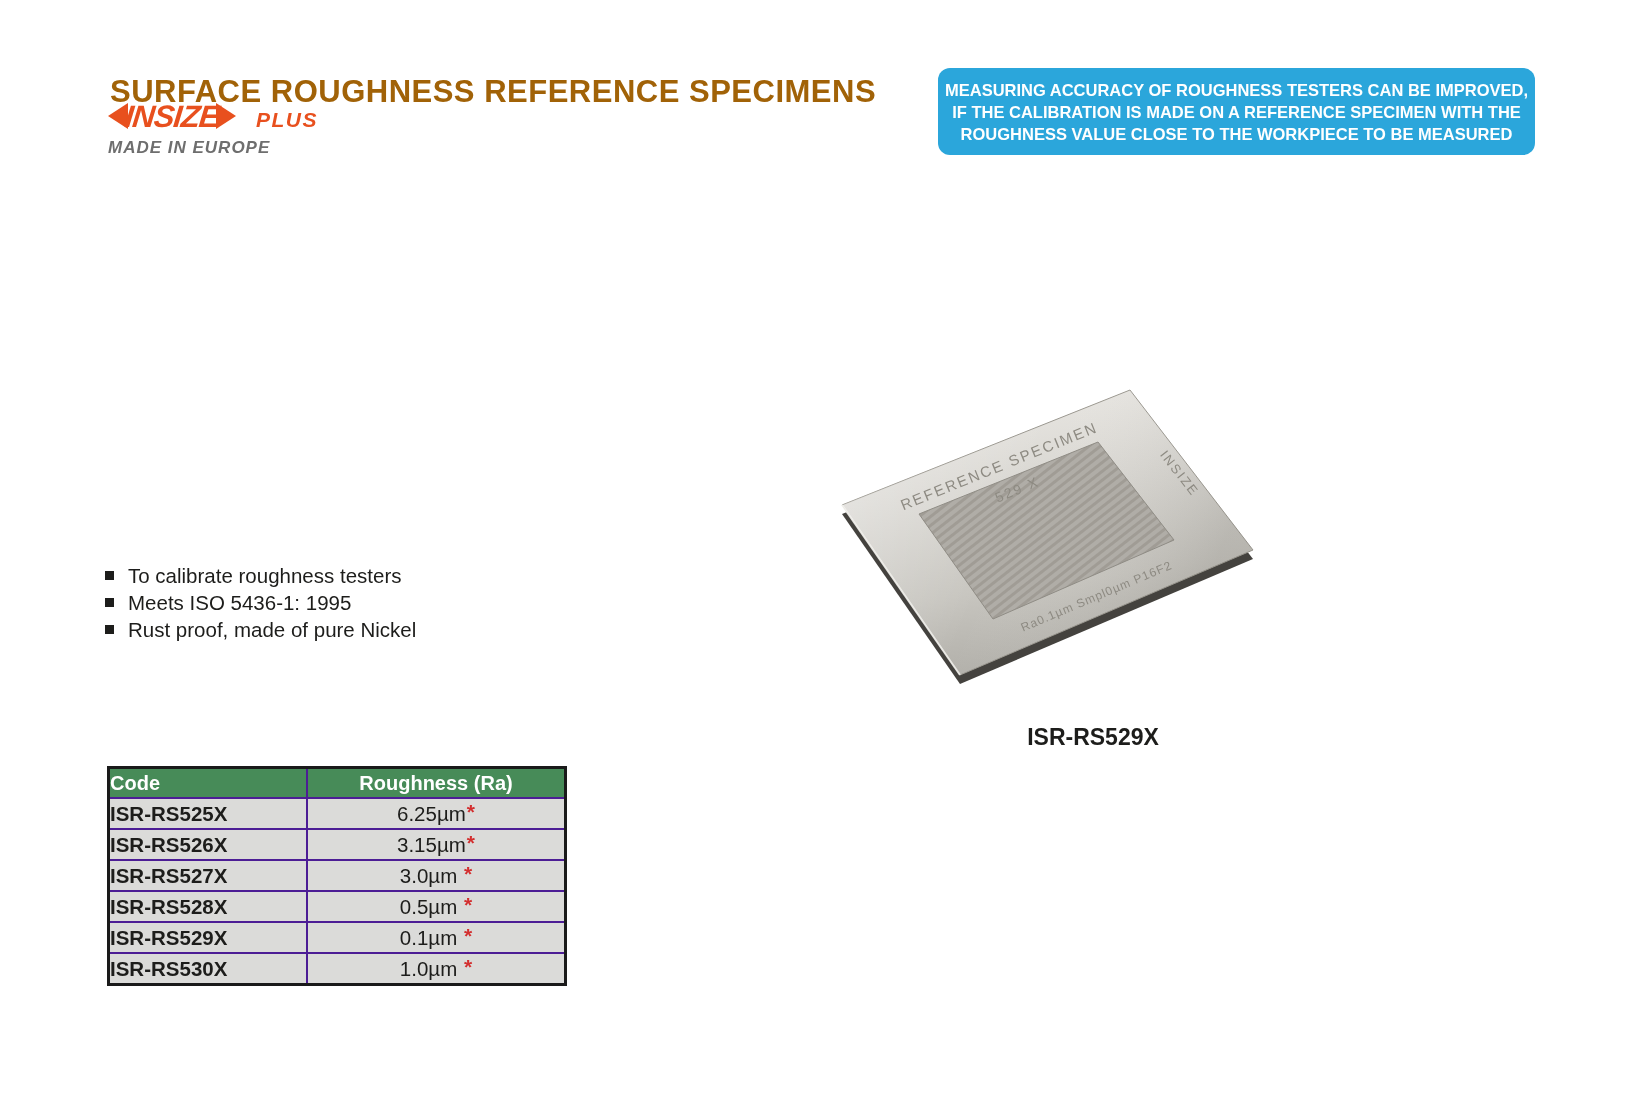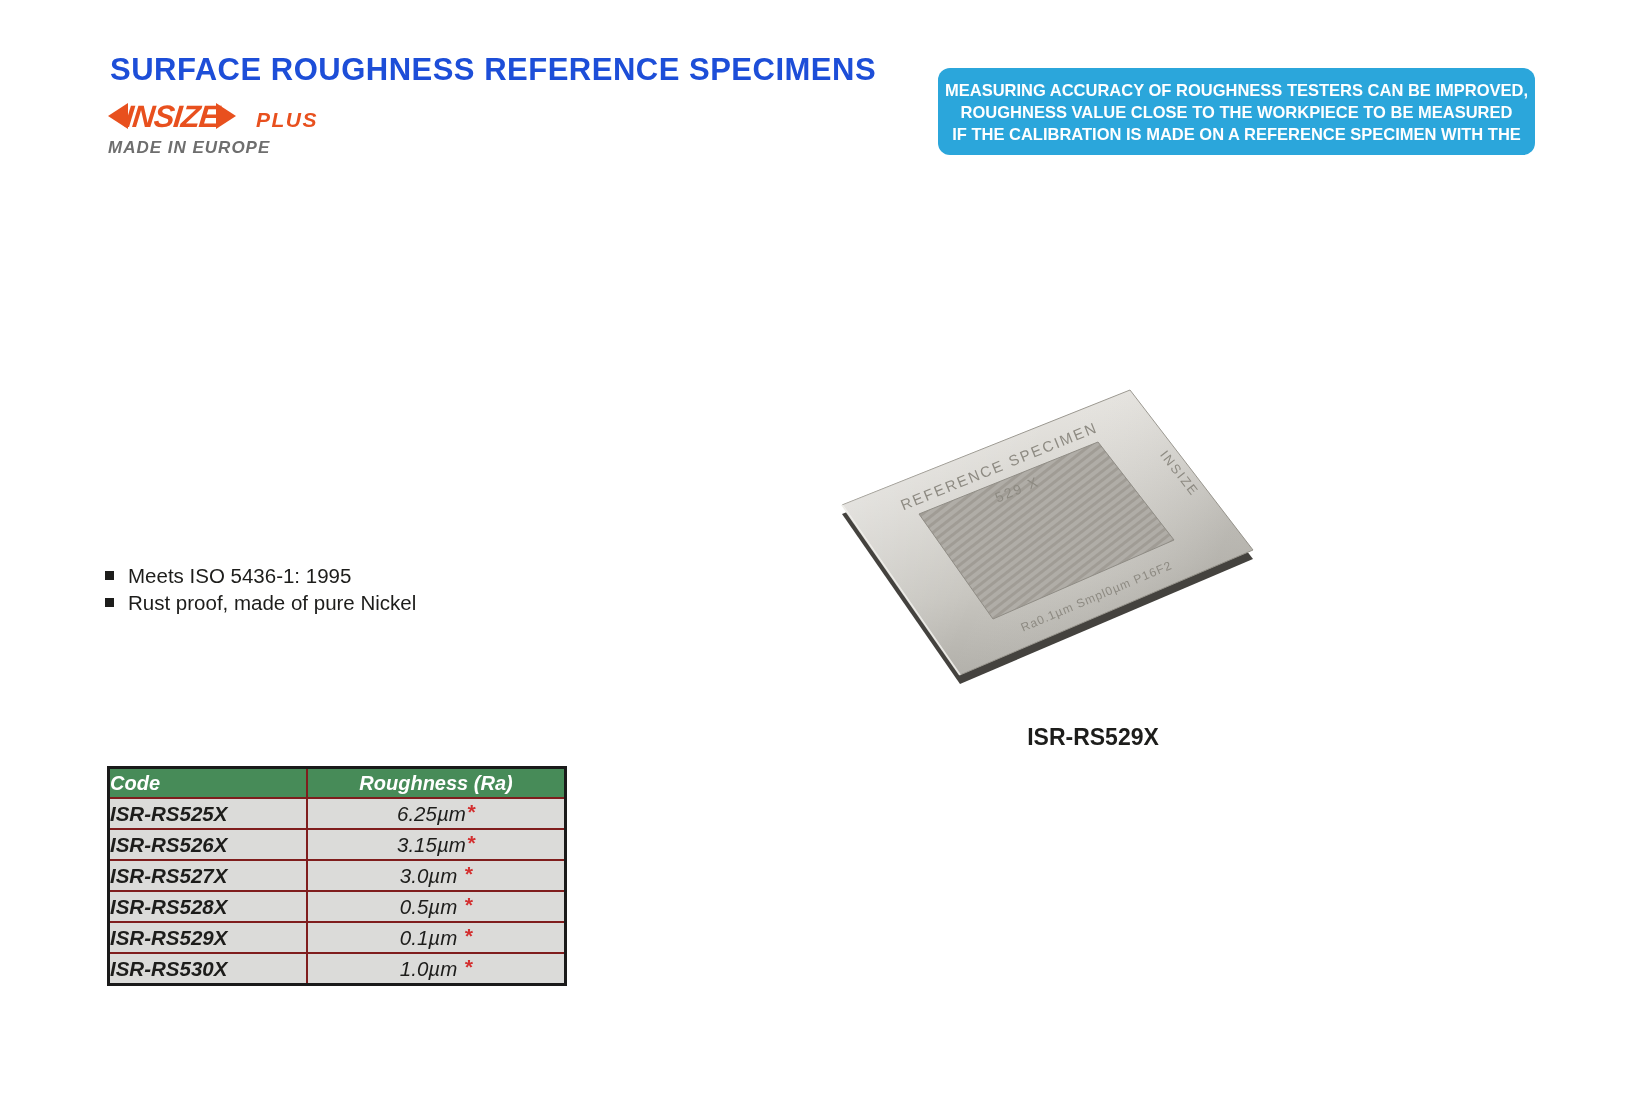--- a/index.html
+++ b/index.html
@@ -3,22 +3,22 @@
 <meta charset="utf-8">
 <style>
   html,body { margin:0; padding:0; background:#ffffff; }
   .page {
     position:relative; width:1646px; height:1106px; background:#ffffff;
     font-family:"Liberation Sans", sans-serif; color:#1d1d1b; overflow:hidden;
   }
 
   
   .page-title {
-    position:absolute; left:110px; top:52px; margin:0;
-    font-size:31px; font-weight:bold; letter-spacing:0.5px; color:#1d4ed8;
+    position:absolute; left:110px; top:74px; margin:0;
+    font-size:31px; font-weight:bold; letter-spacing:0.5px; color:#a16207;
     white-space:nowrap;
   }
   .logo-block { position:absolute; left:108px; top:98px; }
   .logo-row { display:flex; align-items:center; height:36px; }
   .arrow-left-glyph, .arrow-right-glyph { width:0; height:0; border-top:13px solid transparent; border-bottom:13px solid transparent; }
   .arrow-left-glyph  { border-right:20px solid #E8501E; margin-right:-3px; }
   .arrow-right-glyph { border-left:20px solid #E8501E; margin-left:-3px; }
   .brand-text {
     font-size:31px; font-weight:bold; font-style:italic; color:#E8501E;
     letter-spacing:-1px; transform:skewX(-6deg); line-height:1;
@@ -50,21 +50,21 @@
   
   .product-photo { position:absolute; left:800px; top:368px; width:470px; height:330px; }
   .photo-caption {
     position:absolute; left:978px; top:724px; width:230px; text-align:center;
     font-size:23px; font-weight:bold; color:#1d1d1b; white-space:nowrap;
   }
 
   
   .spec-table-wrap { position:absolute; left:107px; top:766px; }
   table.spec { border-collapse:collapse; border:3px solid #1a1a1a; background:#DBDBD9; }
-  table.spec th, table.spec td { border:2px solid #7f1d1d;font-style:italic; }
+  table.spec th, table.spec td { border:2px solid #4c1d95; }
   table.spec th {
     background:#478B58; color:#ffffff; font-size:20px; font-weight:bold;
     height:28px; padding:0;
   }
   th.code-h { width:196px; text-align:left; padding-left:15px; }
   th.ra-h   { width:256px; text-align:center; }
   table.spec td { height:29px; background:#DBDBD9; font-size:20.5px; padding:0; }
   td.code-cell { font-weight:bold; text-align:left; padding-left:15px; }
   td.ra-cell   { text-align:center; }
   .star {
@@ -94,25 +94,29 @@
       <span class="arrow-left-glyph"></span>
       <span class="brand-text">INSIZE</span>
       <span class="arrow-right-glyph"></span>
       <span class="plus-text">PLUS</span>
     </div>
     <div class="made-in">MADE IN EUROPE</div>
   </div>
 
   <div class="info-box">
     <div class="info-line">MEASURING ACCURACY OF ROUGHNESS TESTERS CAN BE IMPROVED,</div>
+    <div class="info-line">IF THE CALIBRATION IS MADE ON A REFERENCE SPECIMEN WITH THE</div>
     <div class="info-line">ROUGHNESS VALUE CLOSE TO THE WORKPIECE TO BE MEASURED</div>
-    <div class="info-line">IF THE CALIBRATION IS MADE ON A REFERENCE SPECIMEN WITH THE</div>
   </div>
 
   <ul class="feature-list">
+    <li class="feature-item">
+      <span class="bullet-sq"></span>
+      <span>To calibrate roughness testers</span>
+    </li>
     <li class="feature-item">
       <span class="bullet-sq"></span>
       <span>Meets ISO 5436-1: 1995</span>
     </li>
     <li class="feature-item">
       <span class="bullet-sq"></span>
       <span>Rust proof, made of pure Nickel</span>
     </li>
   </ul>
 

